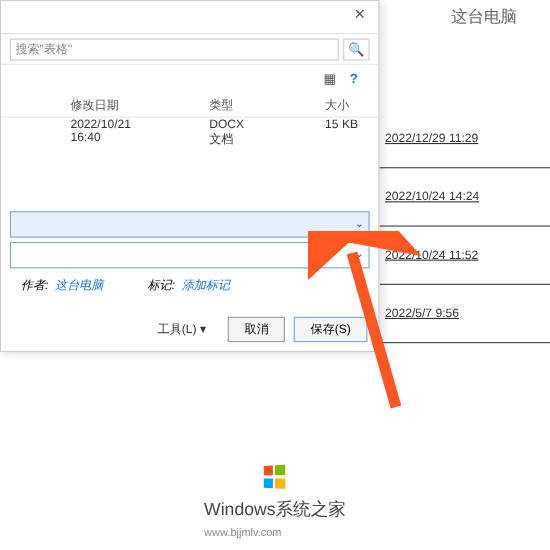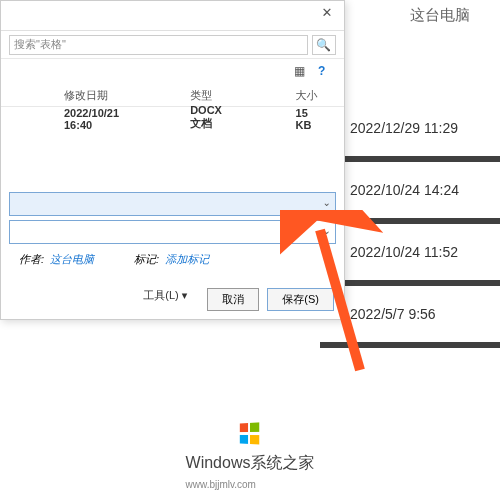--- a/index.html
+++ b/index.html
@@ -1,51 +1,51 @@
 <!DOCTYPE html>
 <html><head>
   <meta charset="utf-8">
   <style>
     * { margin: 0; padding: 0; box-sizing: border-box; font-family: "Microsoft YaHei", Arial, sans-serif; }
     body { width: 500px; height: 500px; background: #fff; position: relative; overflow: hidden; }
     
     .background-list { position: absolute; right: 0; top: 0; width: 180px; height: 400px; padding-top: 100px; }
-    .bg-item { font-size: 14px; color: #333; padding: 20px 0 20px 30px; border-bottom: 6px solid #404040; }
+    .bg-item { font-size: 11px; color: #333; padding: 20px 0 20px 30px; border-bottom: 1px solid #404040; text-decoration: underline; }
     .bg-header { position: absolute; top: 6px; right: 30px; font-size: 15px; color: #666; }
     
     .dialog { position: absolute; left: 0; top: 0; width: 345px; height: 320px; background: #fff; border: 1px solid #ccc; box-shadow: 2px 2px 8px rgba(0,0,0,0.15); }
     .dialog-top { height: 30px; border-bottom: 1px solid #e0e0e0; position: relative; }
     .close-btn { position: absolute; right: 8px; top: 4px; width: 18px; height: 18px; font-size: 13px; color: #555; text-align: center; cursor: pointer; }
     
     .search-row { height: 28px; display: flex; align-items: center; padding: 0 8px; border-bottom: 1px solid #e8e8e8; }
     .search-box { flex: 1; border: 1px solid #ccc; height: 20px; font-size: 11px; padding: 0 4px; display: flex; align-items: center; color: #888; }
     .search-btn { width: 24px; height: 20px; border: 1px solid #ccc; margin-left: 4px; display: flex; align-items: center; justify-content: center; font-size: 12px; }
     
     .toolbar-row { height: 26px; display: flex; align-items: center; justify-content: flex-end; padding: 0 10px; gap: 8px; }
     .tool-icon { width: 16px; height: 16px; font-size: 12px; color: #555; }
     .help-icon { color: #1976d2; font-weight: bold; }
     
     .columns-row { height: 22px; display: flex; padding: 0 10px; border-bottom: 1px solid #e8e8e8; font-size: 11px; color: #555; align-items: center; }
     .col { padding: 0 8px; margin-left: 45px; }
     .col-date { width: 110px; }
     .col-type { width: 80px; }
     .col-size { width: 60px; }
     
-    .file-row { height: 24px; display: flex; padding: 0 10px; font-size: 11px; color: #333; align-items: flex-end; font-weight: bold; }
+    .file-row { height: 24px; display: flex; padding: 0 10px; font-size: 11px; color: #333; align-items: flex-start; }
     
     .input-section { position: absolute; bottom: 48px; left: 8px; right: 8px; }
     .input-row { height: 24px; border: 1px solid #7aa7d6; background: #fff; margin-bottom: 4px; position: relative; }
     .input-row.selected { background: #e6f0fb; }
     .dropdown-arrow { position: absolute; right: 4px; top: 4px; font-size: 10px; color: #555; }
     
     .meta-row { display: flex; gap: 40px; padding: 4px 10px; font-size: 11px; font-style: italic; }
     .meta-item { display: flex; gap: 6px; }
     .meta-link { color: #1976d2; }
     
-    .button-row { position: absolute; bottom: 8px; right: 10px; display: flex; gap: 8px; align-items: flex-start; font-size: 11px; }
+    .button-row { position: absolute; bottom: 8px; right: 10px; display: flex; gap: 8px; align-items: center; font-size: 11px; }
     .tools-label { color: #333; margin-right: 12px; }
     .btn { border: 1px solid #999; background: #f5f5f5; padding: 3px 14px; font-size: 11px; cursor: pointer; }
     .btn.primary { border: 1px solid #7aa7d6; }
     
     .arrow-overlay { position: absolute; left: 280px; top: 210px; pointer-events: none; }
     
     .watermark { position: absolute; bottom: 8px; left: 0; right: 0; display: flex; align-items: center; justify-content: center; gap: 8px; font-size: 16px; color: #444; flex-direction: column; }
     .win-logo { display: inline-flex; gap: 2px; flex-wrap: wrap; width: 22px; height: 22px; transform: perspective(40px) rotateY(-12deg); }
     .win-logo span { width: 9px; height: 9px; }
     .wl-r { background: #f25022; }

